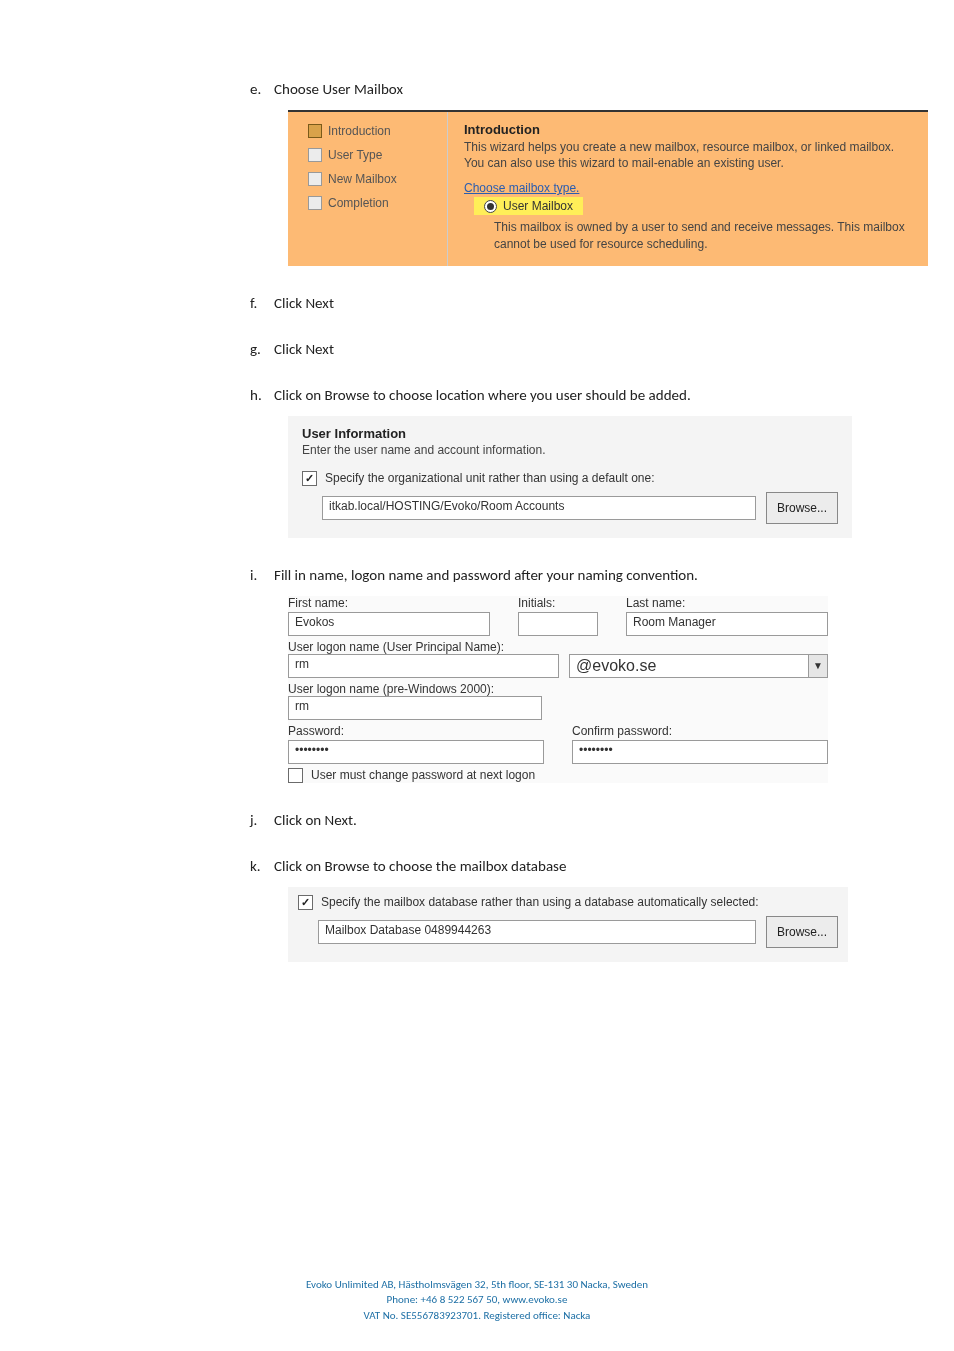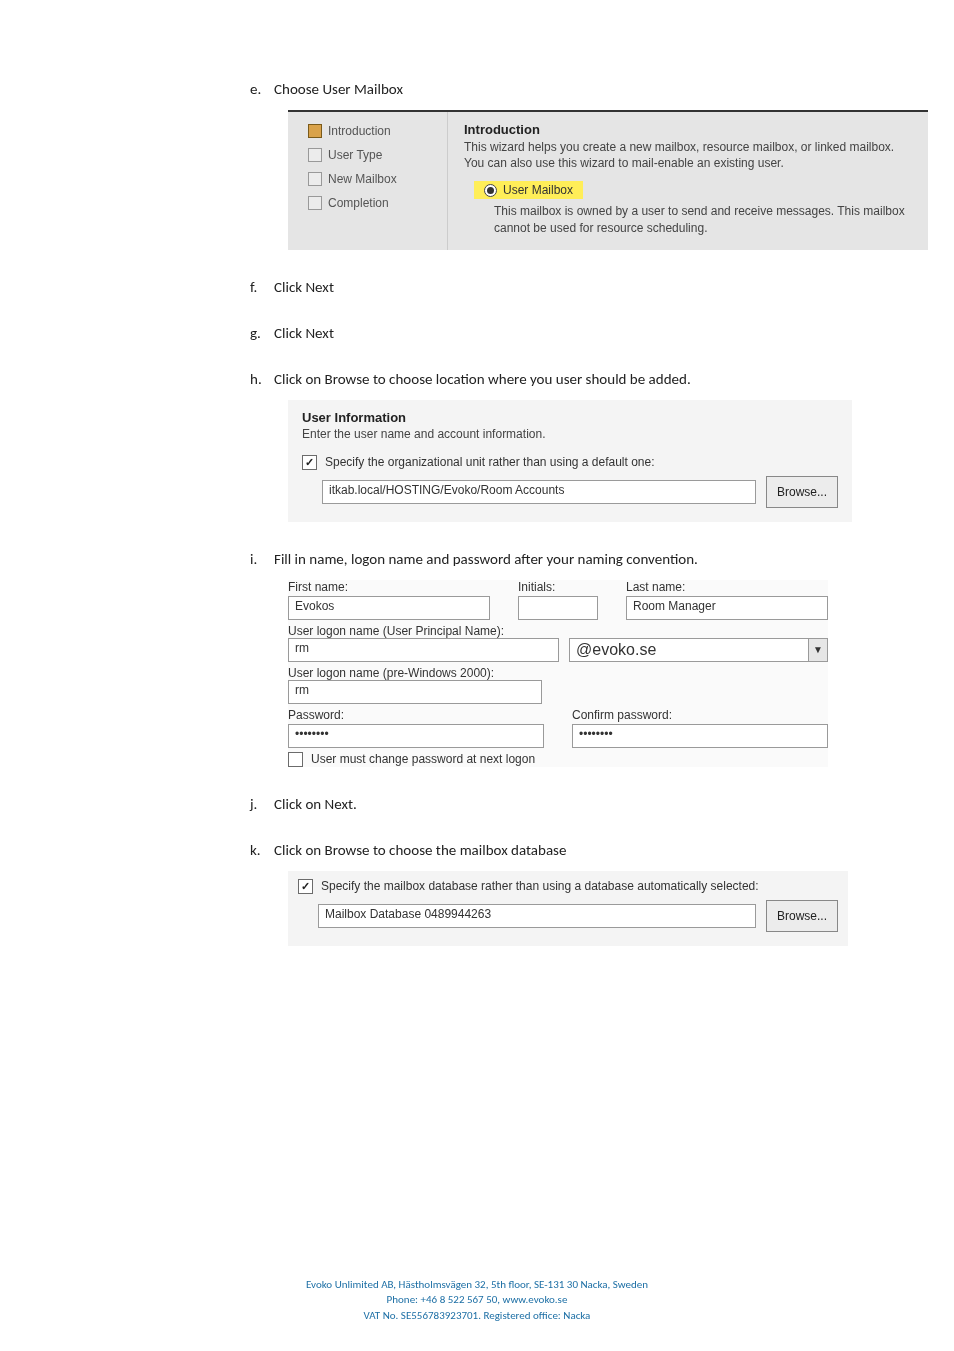--- a/index.html
+++ b/index.html
@@ -38,21 +38,21 @@
   }
   .figure {
     margin-left: 248px;
     margin-top: 12px;
     margin-bottom: 22px;
   }
 
   
   .fig1 {
     width: 640px;
-    background: #e5e5e5;
+    background: #fdba74;
     border-top: 2px solid #333;
     display: flex;
     font-family: Tahoma, "Segoe UI", sans-serif;
     font-size: 12px;
   }
   .fig1-left {
     width: 160px;
     flex: 0 0 160px;
     padding: 12px 8px 12px 20px;
     border-right: 1px solid #ccc;
@@ -203,20 +203,23 @@
             <span>New Mailbox</span>
           </div>
           <div class="nav-item">
             <span class="nav-icon ico-other"></span>
             <span>Completion</span>
           </div>
         </div>
         <div class="fig1-right">
           <div class="hdr">Introduction</div>
           <div class="desc">This wizard helps you create a new mailbox, resource mailbox, or linked mailbox. You can also use this wizard to mail-enable an existing user.</div>
+          <div>
+            <span class="link">Choose mailbox type.</span>
+          </div>
           <div class="radio-row">
             <span class="radio-dot"></span>
             <span>User Mailbox</span>
           </div>
           <div class="sub-desc">This mailbox is owned by a user to send and receive messages. This mailbox cannot be used for resource scheduling.</div>
         </div>
       </div>
     </div>
   </div>
 

